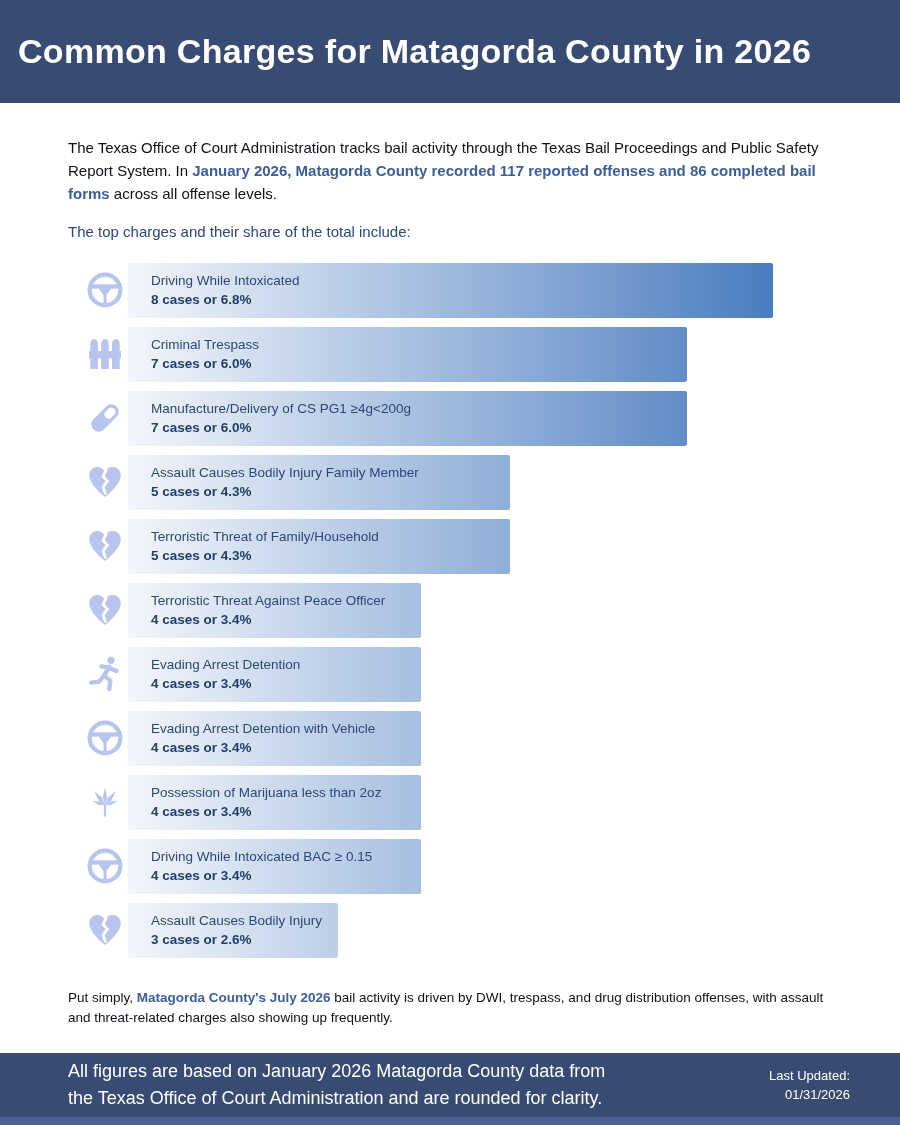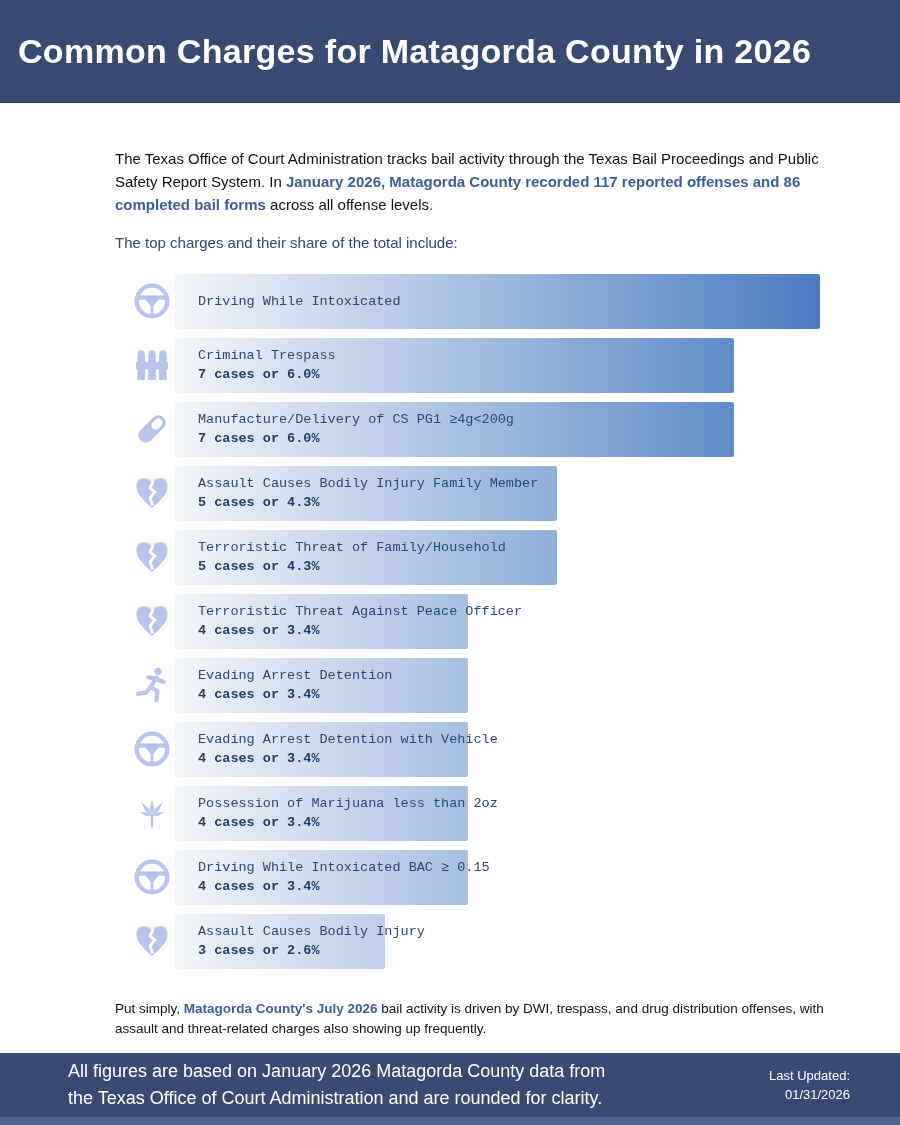--- a/index.html
+++ b/index.html
@@ -12,30 +12,30 @@
     --strip:#4e6291;
   }
   *{margin:0;padding:0;box-sizing:border-box;}
   html,body{background:#fff;}
   body{font-family:"Liberation Sans", sans-serif;}
   .page{width:900px;height:1125px;background:#fff;display:flex;flex-direction:column;overflow:hidden;}
 
   .banner{height:103px;background:var(--navy);display:flex;align-items:center;padding-left:18px;flex:0 0 auto;}
   .banner h1{color:#fff;font-size:34px;font-weight:bold;letter-spacing:.3px;}
 
-  .content{padding:11px 68px;flex:1 1 auto;margin-left:47px;}
+  .content{padding:0 68px;flex:1 1 auto;}
   .intro{margin-top:34px;font-size:15px;line-height:1.53;color:#0e1118;}
   .accent{color:var(--accent);font-weight:bold;}
   .subtitle{margin-top:17px;font-size:15px;font-weight:normal;color:var(--subtitle);}
 
   .chart{margin-top:23px;margin-left:17px;}
   .chart-row{display:flex;align-items:stretch;height:55px;margin-bottom:9px;}
   .row-icon{width:40px;flex:0 0 40px;margin-right:3px;display:flex;align-items:center;justify-content:center;color:var(--icon);}
   .row-icon svg{width:40px;height:44px;display:block;}
-  .bar{border-radius:2px;background-repeat:no-repeat;display:flex;flex-direction:column;justify-content:center;gap:6px;padding-left:23px;font-family:Liberation Mono, monospace;}
+  .bar{border-radius:2px;background-repeat:no-repeat;display:flex;flex-direction:column;justify-content:center;gap:6px;padding-left:23px;}
   .bar-label{font-size:13.5px;color:var(--label);line-height:1;white-space:nowrap;}
   .bar-value{font-size:13.5px;font-weight:bold;color:var(--value);line-height:1;white-space:nowrap;}
 
   .closing{margin-top:30px;font-size:13.5px;line-height:1.5;color:#0e1118;}
 
   .footer{margin-top:auto;background:var(--navy);height:64px;display:flex;align-items:center;justify-content:space-between;padding:0 50px 0 68px;flex:0 0 auto;}
   .foot-left{color:#fff;font-size:18px;line-height:1.5;}
   .foot-right{color:#fff;font-size:13px;line-height:1.5;text-align:right;}
   .bottom-strip{height:8px;background:var(--strip);flex:0 0 auto;}
 </style>
@@ -57,20 +57,21 @@
         <div class="chart-row">
           <div class="row-icon">
             <svg viewBox="0 0 24 24" fill="none">
               <circle cx="12" cy="12" r="9.2" stroke="currentColor" stroke-width="2.6"></circle>
               <line x1="3.6" y1="9.9" x2="20.4" y2="9.9" stroke="currentColor" stroke-width="2.6"></line>
               <path d="M8 11 L16 11 L12.9 15 L12.9 19.9 L11.1 19.9 L11.1 15 Z" fill="currentColor"></path>
             </svg>
           </div>
           <div class="bar" style="width: 645px; background-image: linear-gradient(90deg, rgb(243, 246, 251), rgb(74, 124, 192)); background-size: 645px 100%;">
             <div class="bar-label">Driving While Intoxicated</div>
+            <div class="bar-value">8 cases or 6.8%</div>
           </div>
         </div>
         <div class="chart-row">
           <div class="row-icon">
             <svg viewBox="0 0 24 24" fill="currentColor">
               <rect x="2.4" y="10.2" width="19.2" height="4.4"></rect>
               <path d="M3.2 21 V6.4 Q3.2 3.2 5.5 3.2 Q7.8 3.2 7.8 6.4 V21 Z"></path>
               <path d="M9.7 21 V6.4 Q9.7 3.2 12 3.2 Q14.3 3.2 14.3 6.4 V21 Z"></path>
               <path d="M16.2 21 V6.4 Q16.2 3.2 18.5 3.2 Q20.8 3.2 20.8 6.4 V21 Z"></path>
             </svg>

